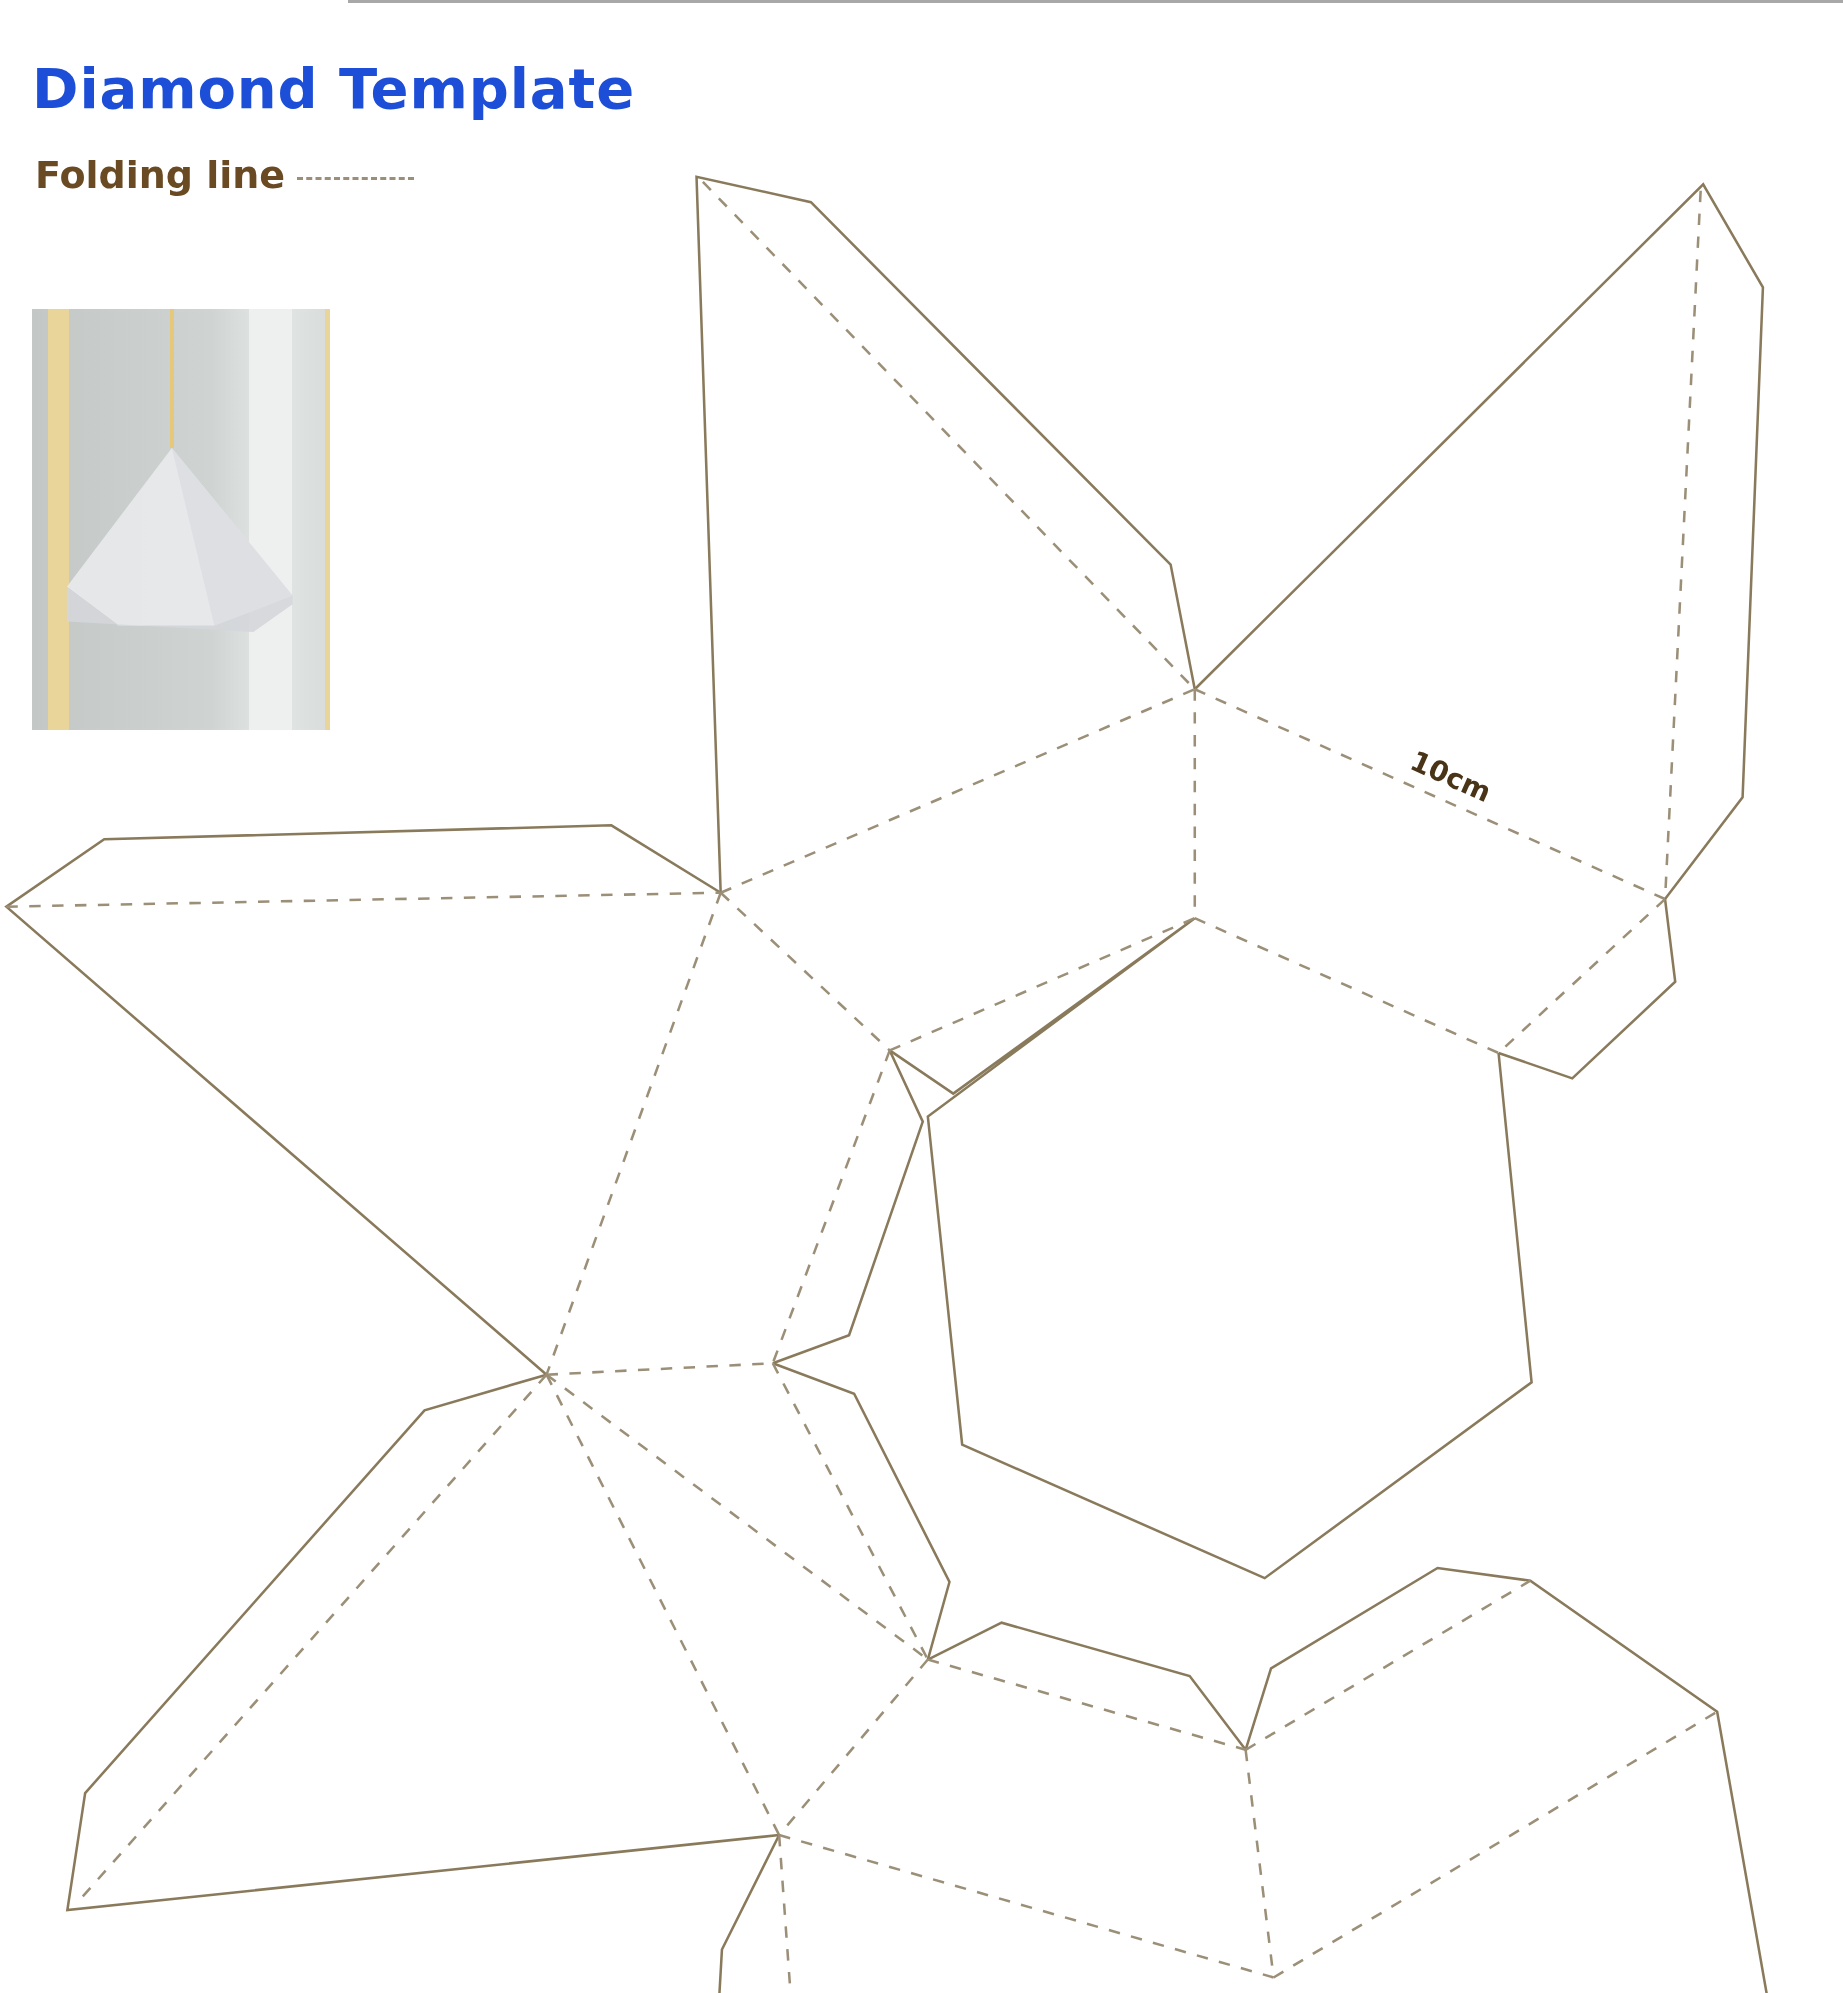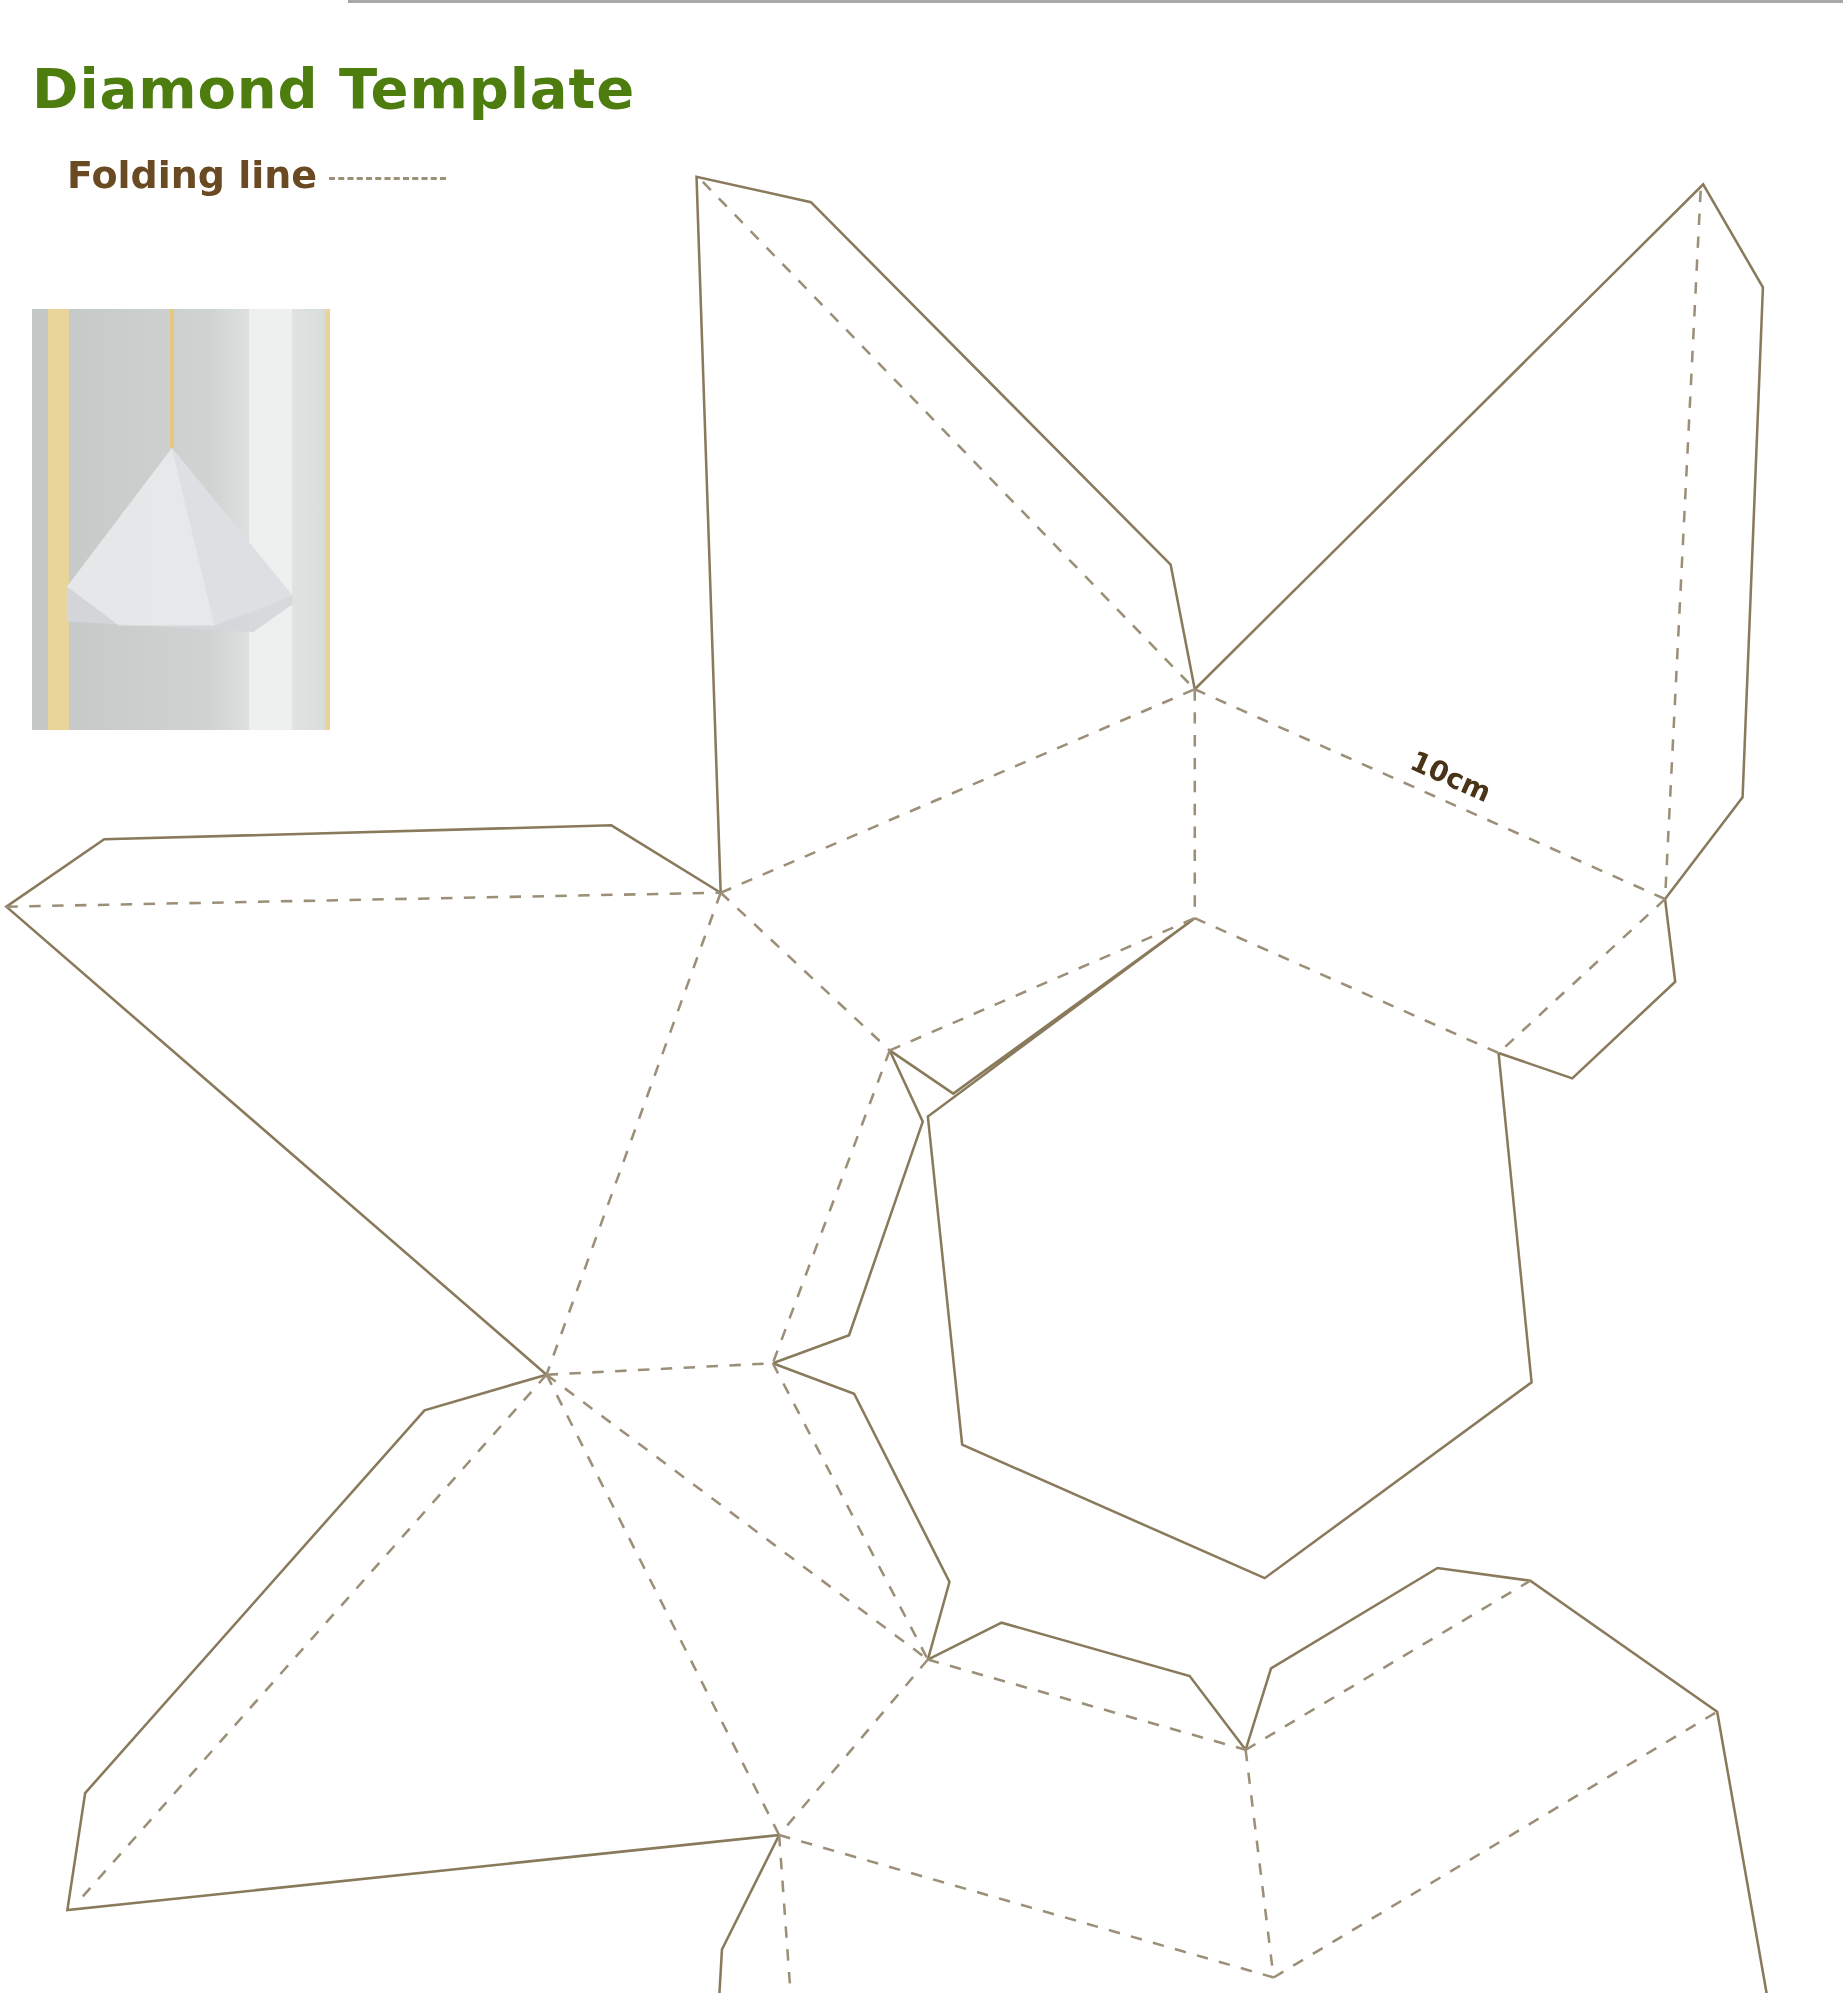--- a/index.html
+++ b/index.html
@@ -1,20 +1,20 @@
 <!DOCTYPE html>
 <html style="font-size:14px"><head>
 <meta charset="utf-8">
 <style>
   html, body { margin:0; padding:0; background:#ffffff; }
   body { width:1843px; height:1994px; position:relative; overflow:hidden; font-family:"DejaVu Sans", sans-serif; }
   .topbar { position:absolute; left:348px; top:0; width:1496px; height:2.6px; background:#a8a8a8; }
-  .title { position:absolute; left:32px; top:56px; font-size:56px; font-weight:bold; color:#4d7c0f; letter-spacing:0.9px; margin:0; }
+  .title { position:absolute; left:32px; top:56px; font-size:56px; font-weight:bold; color:#1d4ed8; letter-spacing:0.9px; margin:0; }
   .legend { position:absolute; left:35px; top:143px; }
-  .legend-row { display:flex; align-items:center; height:63px;margin-left:32px; }
+  .legend-row { display:flex; align-items:center; height:63px; }
   .legend-label { font-size:38px; font-weight:bold; color:#6a4a22; }
   .legend-sample { width:117px; height:0; margin-left:12px; margin-top:8.7px; }
   .legend-sample.dashed { border-top:3.5px dashed #9c8f78; }
   .legend-sample.solid { border-top:2.6px solid #8a7c60; }
   .photo { position:absolute; left:32px; top:309px; width:298px; height:421px; background:#b8bfbd; overflow:hidden; }
   .photo .wall { position:absolute; left:0; top:0; width:100%; height:100%; background:linear-gradient(90deg,#c3c8c6 0%,#cfd4d2 60%,#e4e7e6 80%,#d7dcda 100%); }
   .photo .stripe { position:absolute; left:15.6px; top:0; width:21px; height:100%; background:#e9d49a; }
   .photo .stripe2 { position:absolute; right:0; top:0; width:5.2px; height:100%; background:#e9d49a; }
   .photo .shelf { position:absolute; left:217px; top:0; width:43px; height:100%; background:#eef0ef; }
   .photo .string { position:absolute; left:138px; top:0; width:3.5px; height:139px; background:#e6c87a; }

